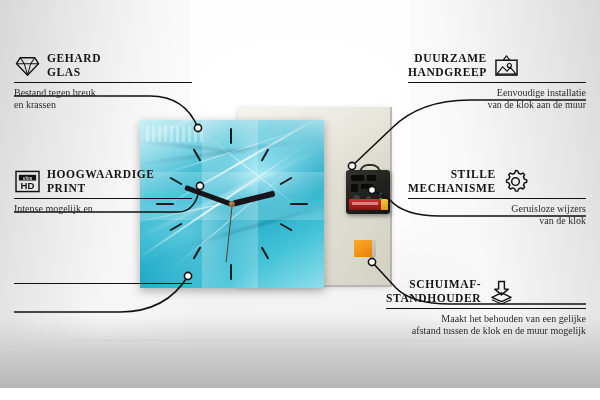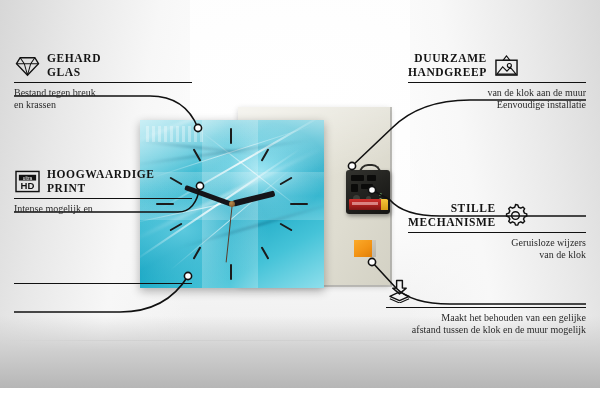--- a/index.html
+++ b/index.html
@@ -322,44 +322,48 @@
       <span class="ico">
         <svg width="25" height="23" viewBox="0 0 26 24">
           <path d="M13 2 L9.5 6.5 H16.5 Z" fill="none" stroke="#111" stroke-width="1.2"></path>
           <rect x="2" y="6.5" width="22" height="15.5" fill="none" stroke="#111" stroke-width="1.5"></rect>
           <circle cx="16" cy="12" r="2.1" fill="none" stroke="#111" stroke-width="1.2"></circle>
           <path d="M3 21 L9 13.5 L13.5 18 L17 14 L23 21 Z" fill="none" stroke="#111" stroke-width="1.2"></path>
         </svg>
       </span>
     </div>
     <div class="rule"></div>
+    <div class="desc ta-r">Eenvoudige installatie</div>
     <div class="desc ta-r">van de klok aan de muur</div>
-    <div class="desc ta-r">Eenvoudige installatie</div>
-  </div>
-
-  <div class="callout right" style="left:408px;top:168px;width:178px;margin-top:34px;">
+  </div>
+
+  <div class="callout right" style="left:408px;top:168px;width:178px;">
     <div class="head right">
       <span class="ttwrap">
         <span class="title ta-r">STILLE</span>
         <span class="title ta-r">MECHANISME</span>
       </span>
       <span class="ico">
         <svg width="25" height="25" viewBox="0 0 26 26">
           <path d="M13 1.5 l2.4 .5 .8 2.4 2.3 1 2.2-1.2 1.8 1.8 -1.2 2.2 1 2.3 2.4 .8 0 2.4 -2.4 .8 -1 2.3 1.2 2.2 -1.8 1.8 -2.2-1.2 -2.3 1 -.8 2.4 -2.4 0 -.8-2.4 -2.3-1 -2.2 1.2 -1.8-1.8 1.2-2.2 -1-2.3 -2.4-.8 0-2.4 2.4-.8 1-2.3 -1.2-2.2 1.8-1.8 2.2 1.2 2.3-1 .8-2.4 z" fill="none" stroke="#111" stroke-width="1.5" stroke-linejoin="round"></path>
           <circle cx="13" cy="13" r="4" fill="none" stroke="#111" stroke-width="1.5"></circle>
         </svg>
       </span>
     </div>
     <div class="rule"></div>
     <div class="desc ta-r">Geruisloze wijzers</div>
     <div class="desc ta-r">van de klok</div>
   </div>
 
   <div class="callout right" style="left:386px;top:278px;width:200px;">
     <div class="head right">
+      <span class="ttwrap">
+        <span class="title ta-r">SCHUIMAF-</span>
+        <span class="title ta-r">STANDHOUDER</span>
+      </span>
       <span class="ico">
         <svg width="25" height="24" viewBox="0 0 26 24">
           <path d="M10 1 H16 V9 H20 L13 15 L6 9 H10 Z" fill="none" stroke="#111" stroke-width="1.5" stroke-linejoin="round"></path>
           <path d="M3 17.5 L13 13 L23 17.5 L13 22 Z" fill="none" stroke="#111" stroke-width="1.4" stroke-linejoin="round"></path>
           <path d="M3 20 L13 24.5 L23 20" fill="none" stroke="#111" stroke-width="1.1"></path>
         </svg>
       </span>
     </div>
     <div class="rule"></div>
     <div class="desc ta-r">Maakt het behouden van een gelijke</div>

